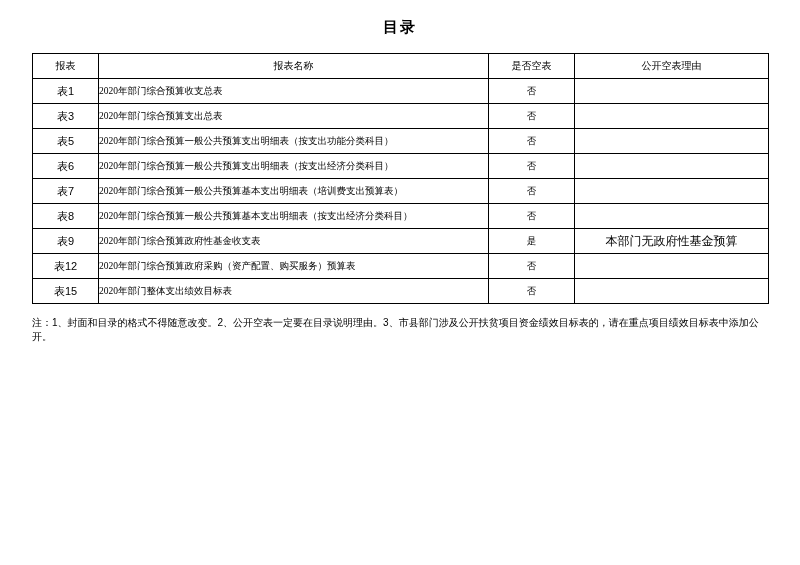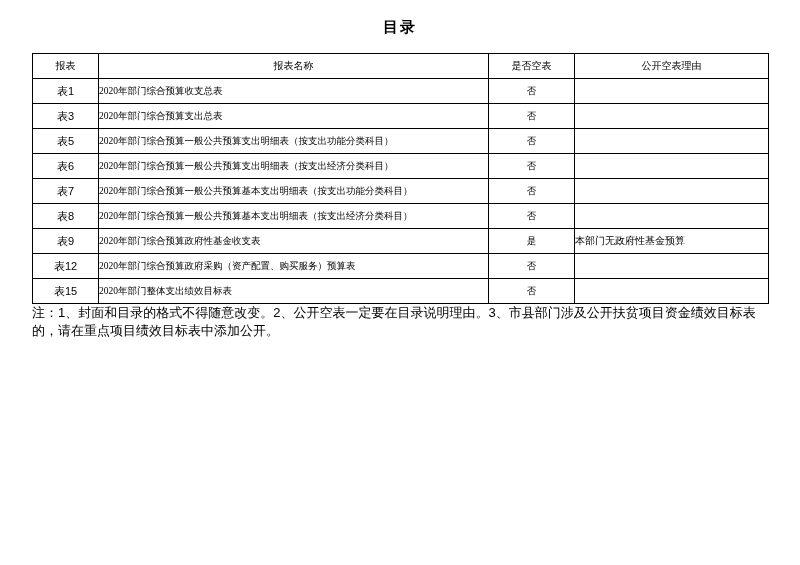--- a/index.html
+++ b/index.html
@@ -66,26 +66,26 @@
     text-align: left;
     padding-left: 7px;
     font-size: 9.5px;
     font-family: Liberation Serif, serif;
   }
   .cell-empty {
     text-align: center;
     font-size: 9.5px;
   }
   .cell-reason {
-    text-align: left;
-    font-size: 10px;
+    text-align: center;
+    font-size: 12px;
   }
   .note {
-    margin: 0 32px 0 32px;
-    font-size: 13px;
+    margin: 12px 32px 0 32px;
+    font-size: 10px;
     line-height: 1.4;
     color: #000;
   }
 </style>
 </head>
 <body>
 
 <div class="page">
 
   <div class="doc-title">目录</div>
@@ -126,21 +126,21 @@
           <td class="cell-reason"></td>
         </tr>
         <tr>
           <td class="cell-no">表6</td>
           <td class="cell-name">2020年部门综合预算一般公共预算支出明细表（按支出经济分类科目）</td>
           <td class="cell-empty">否</td>
           <td class="cell-reason"></td>
         </tr>
         <tr>
           <td class="cell-no">表7</td>
-          <td class="cell-name">2020年部门综合预算一般公共预算基本支出明细表（按支出功能分类科目）</td>
+          <td class="cell-name">2020年部门综合预算一般公共预算基本支出明细表（培训费支出预算表）</td>
           <td class="cell-empty">否</td>
           <td class="cell-reason"></td>
         </tr>
         <tr>
           <td class="cell-no">表8</td>
           <td class="cell-name">2020年部门综合预算一般公共预算基本支出明细表（按支出经济分类科目）</td>
           <td class="cell-empty">否</td>
           <td class="cell-reason"></td>
         </tr>
         <tr>

